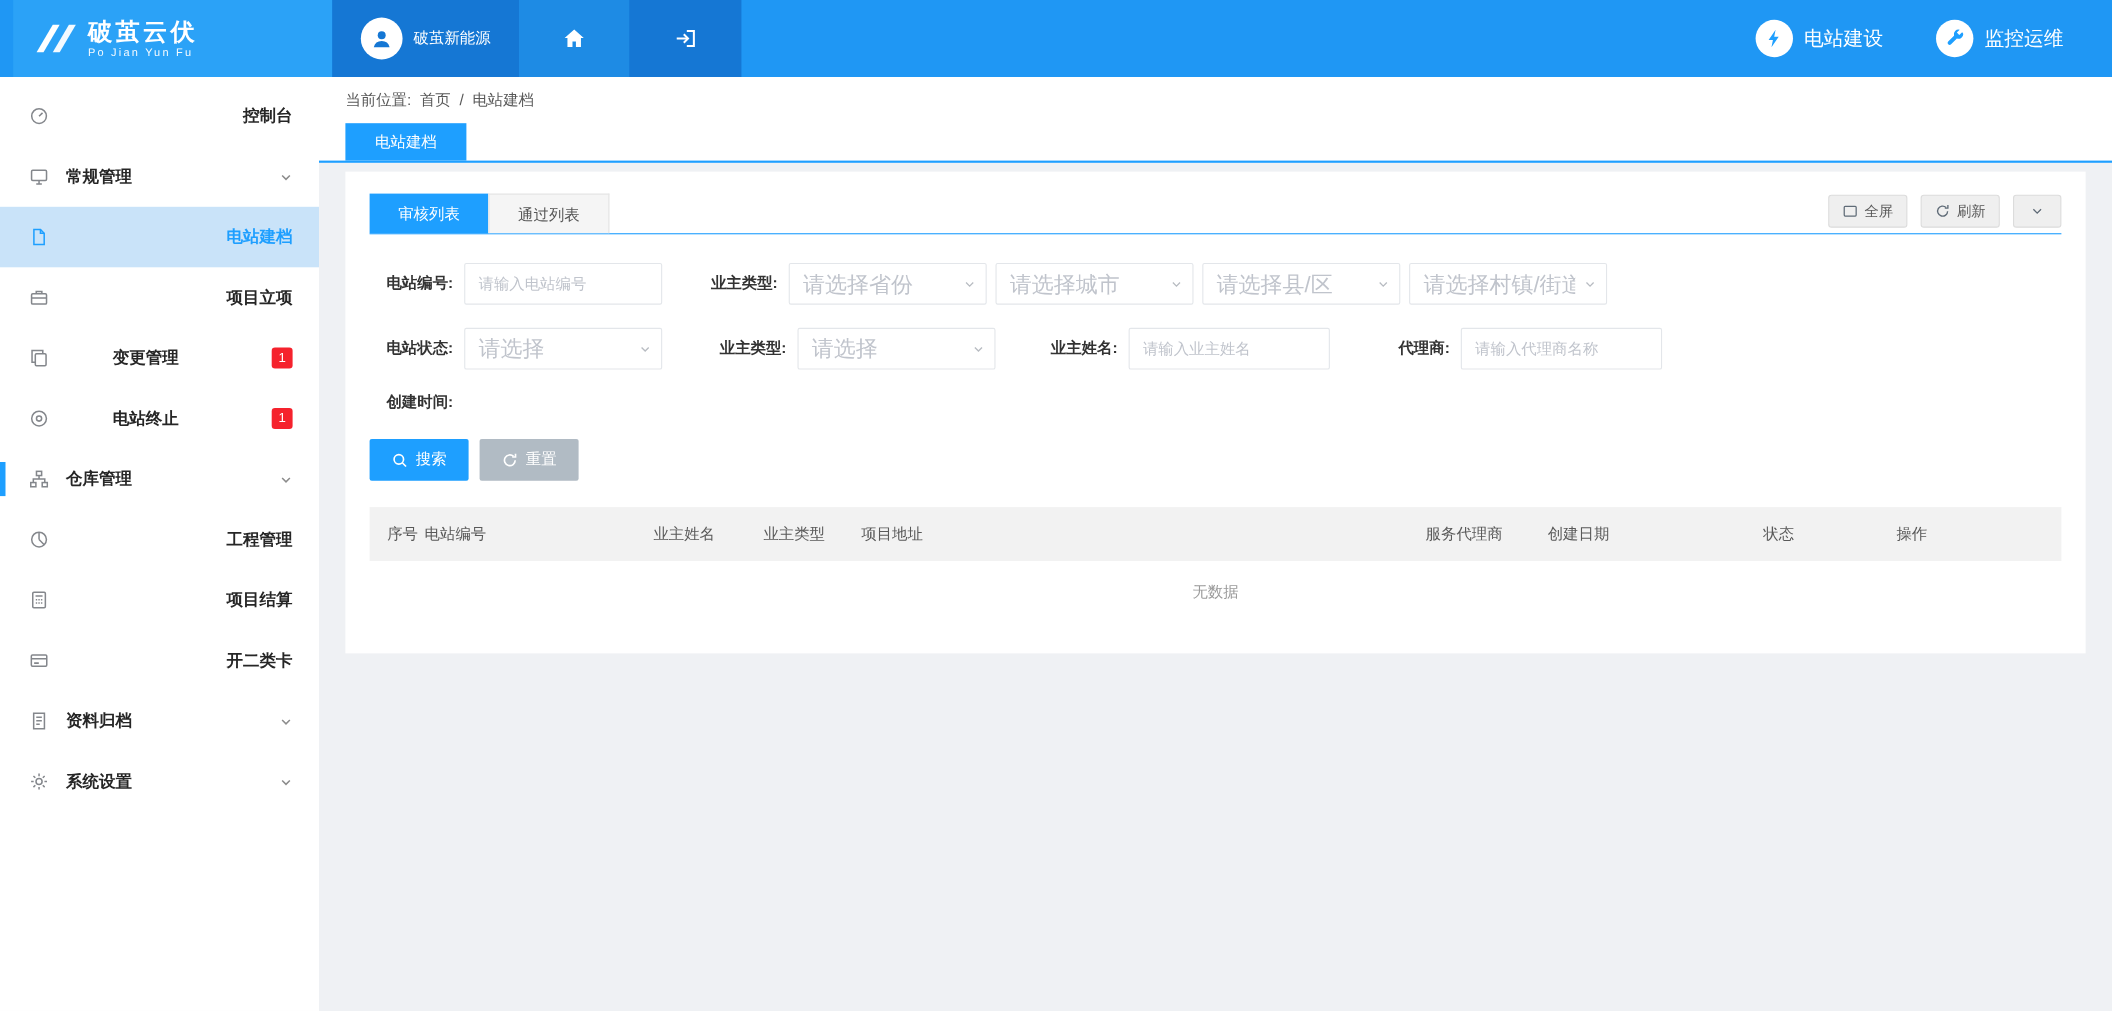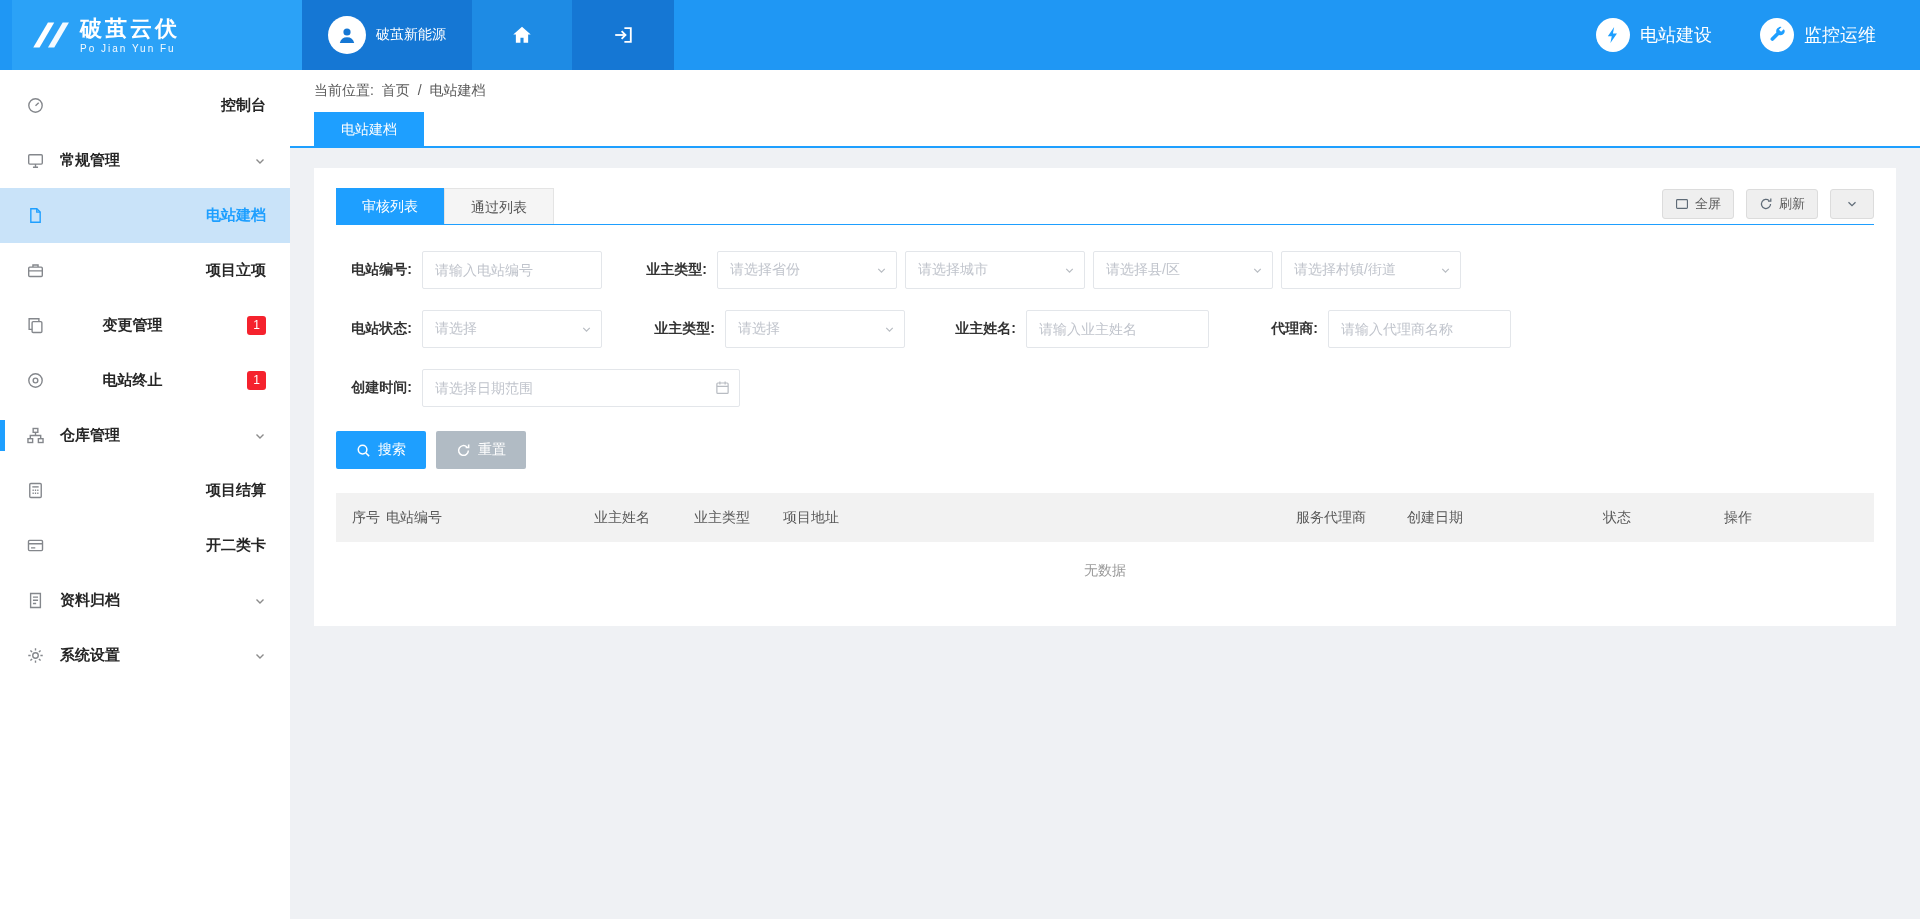--- a/index.html
+++ b/index.html
@@ -48,21 +48,21 @@
   .marker{position:absolute;left:0;top:12px;bottom:12px;width:5px;background:var(--primary);}
 
   
   .main{position:absolute;left:290px;top:70px;right:0;bottom:0;background:var(--bg);overflow:hidden;}
   .breadcrumb{height:40px;line-height:40px;background:#fff;padding-left:24px;font-size:14px;color:#595959;}
   .breadcrumb .bc-link{cursor:pointer;}
   .breadcrumb span{margin-right:4px;}
   .pagetab-row{background:#fff;padding:2px 0 0 24px;border-bottom:2px solid var(--primary);}
   .pagetab{display:inline-block;height:34px;line-height:34px;padding:0 27px;background:var(--primary);color:#fff;font-size:14px;cursor:pointer;}
 
-  .content{padding:20px 24px;}
+  .content{padding:8px 24px;}
   .card{background:#fff;padding:20px 22px 26px;}
 
   .tabs-row{display:flex;align-items:flex-end;border-bottom:1px solid var(--primary);}
   .ctab{height:36px;line-height:36px;padding:0 26px;font-size:14px;cursor:pointer;}
   .ctab.active{background:var(--primary);color:#fff;}
   .ctab.plain{background:#f5f5f5;border:1px solid #e4e4e4;border-bottom:none;color:#555;}
   .tabs-row .tspacer{flex:1;}
   .tool-btn{display:inline-flex;align-items:center;gap:6px;height:30px;padding:0 12px;background:#efefef;border:1px solid #dcdcdc;border-radius:3px;font-size:13px;color:#595959;cursor:pointer;margin-left:12px;margin-bottom:5px;}
   .tool-btn.icon-only{width:44px;justify-content:center;padding:0;}
 
@@ -71,21 +71,21 @@
   .flabel{font-size:14px;color:#333;font-weight:700;text-align:right;padding-right:10px;flex:none;}
   .w1{width:86px;}
   .w2{width:78px;margin-left:37px;}
   .w3{width:88px;margin-left:25px;}
   .w4{width:67px;margin-left:52px;}
   .inp{height:38px;border:1px solid var(--border);border-radius:2px;padding:0 12px;font-size:14px;color:#333;outline:none;background:#fff;flex:none;}
   .inp::placeholder{color:var(--placeholder);}
   .inp.std{width:180px;}
   .inp.med{width:183px;}
   .sel{position:relative;width:180px;height:38px;border:1px solid var(--border);border-radius:2px;background:#fff;display:flex;align-items:center;padding:0 28px 0 12px;cursor:pointer;margin-right:8px;flex:none;}
-  .sel .ph{font-size:14px;color:var(--placeholder);white-space:nowrap;overflow:hidden;}
+  .sel .ph{font-size:20px;color:var(--placeholder);white-space:nowrap;overflow:hidden;}
   .sel .sel-arrow{position:absolute;right:8px;top:12px;color:#b8bcc2;display:inline-flex;}
   .datebox{position:relative;width:318px;flex:none;}
   .datebox .inp{width:100%;padding-right:34px;}
   .datebox .cal{position:absolute;right:10px;top:11px;color:#b8bcc2;display:inline-flex;}
 
   .btn-row{display:flex;align-items:center;margin-top:24px;}
   .btn{display:inline-flex;align-items:center;gap:7px;height:38px;padding:0 20px;border:none;border-radius:2px;font-size:14px;color:#fff;cursor:pointer;}
   .btn.search{background:var(--primary);}
   .btn.reset{background:#b1bbc4;margin-left:10px;text-align:center;}
 
@@ -252,20 +252,29 @@
       </svg>
     </span>
     <span class="slabel">仓库管理</span>
     <span class="schev">
       <svg width="12" height="12" viewBox="0 0 12 12" fill="none" stroke="currentColor" stroke-width="1.4">
           <path d="M2.5 4.5 6 8 9.5 4.5"></path>
         </svg>
     </span>
   </div>
 
+  <div class="side-item">
+    <span class="sicon">
+      <svg width="17" height="17" viewBox="0 0 16 16" fill="none" stroke="currentColor" stroke-width="1.3">
+        <circle cx="8" cy="8" r="6.3"></circle>
+          <path d="M8 8V1.7M8 8l4.4 4.4"></path>
+      </svg>
+    </span>
+    <span class="slabel">工程管理</span>
+  </div>
 
   <div class="side-item">
     <span class="sicon">
       <svg width="17" height="17" viewBox="0 0 16 16" fill="none" stroke="currentColor" stroke-width="1.3">
         <rect x="2.6" y="1.4" width="10.8" height="13.2" rx="1"></rect>
           <path d="M5 4.6h6"></path>
         <path d="M5.2 7.8h1.2M7.4 7.8h1.2M9.6 7.8h1.2M5.2 10.6h1.2M7.4 10.6h1.2M9.6 10.6h1.2"></path>
       </svg>
     </span>
     <span class="slabel">项目结算</span>
@@ -419,29 +428,20 @@
             </span>
           </div>
           <span class="flabel w3">业主姓名:</span>
           <input class="inp med" placeholder="请输入业主姓名" style="">
           <span class="flabel w4">代理商:</span>
           <input class="inp med" placeholder="请输入代理商名称" style="">
         </div>
 
         <div class="frow">
           <span class="flabel w1">创建时间:</span>
-          <div class="datebox">
-            <input class="inp" placeholder="请选择日期范围" style="">
-            <span class="cal">
-              <svg width="15" height="15" viewBox="0 0 16 16" fill="none" stroke="#b8bcc2" stroke-width="1.3">
-                <rect x="2" y="3.2" width="12" height="11" rx="1"></rect>
-                  <path d="M2 6.8h12M5.2 1.6v3.2M10.8 1.6v3.2"></path>
-              </svg>
-            </span>
-          </div>
         </div>
 
       </div>
 
       <div class="btn-row">
         <button class="btn search">
           <span>
             <svg width="15" height="15" viewBox="0 0 16 16" fill="none" stroke="#fff" stroke-width="1.6">
                 <circle cx="7" cy="7" r="4.6"></circle>
                 <path d="M10.6 10.6 14 14"></path>

